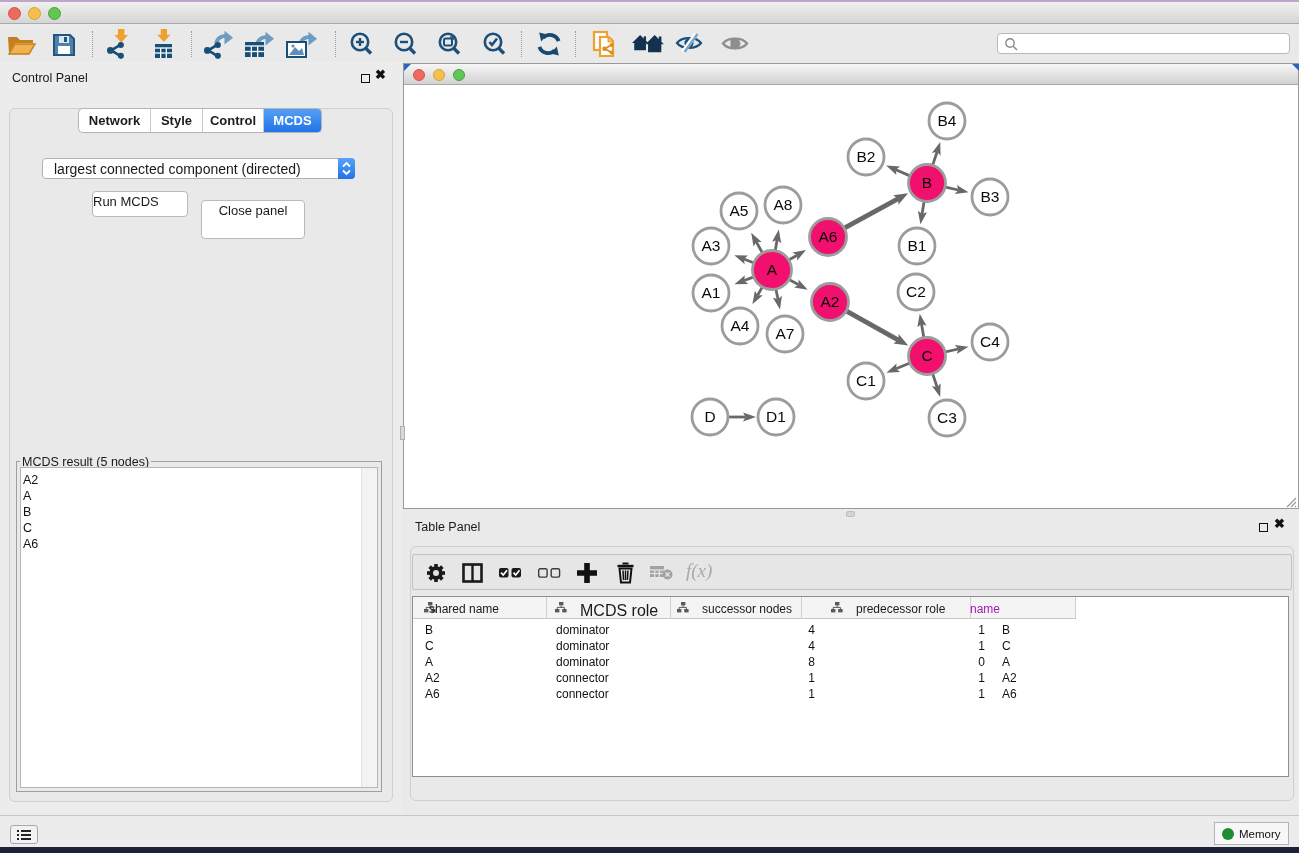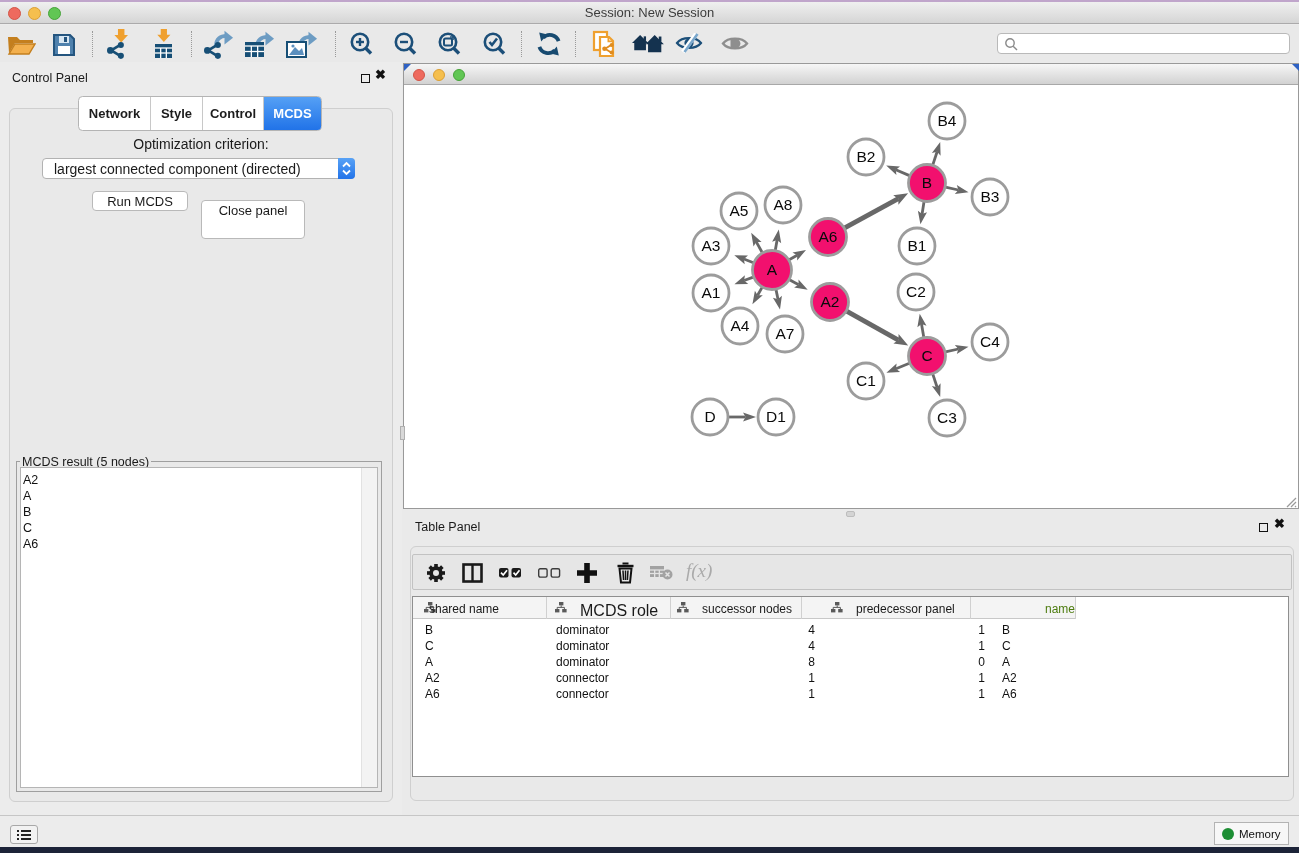--- a/index.html
+++ b/index.html
@@ -9,21 +9,20 @@
 .seg div:last-child {border-right:none}
 .seg .on {background:linear-gradient(#55a0f5,#2173e8);color:#fff}
 </style></head><body>
 <div id="root">
 
 <div style="position:absolute;left:0;top:0;width:1299px;height:24px;background:linear-gradient(#f2f2f2,#d5d5d5);border-bottom:1px solid #abaaab"></div>
 <div style="position:absolute;left:0;top:0;width:1299px;height:2px;background:#c0a5cb"></div>
 <div style="position:absolute;left:7.5px;top:6.5px;width:13.0px;height:13.0px;border-radius:50%;background:#ee6a5e;border:1px solid #d35547;box-sizing:border-box"></div>
     <div style="position:absolute;left:27.5px;top:6.5px;width:13.0px;height:13.0px;border-radius:50%;background:#f5bf4e;border:1px solid #dc9f34;box-sizing:border-box"></div>
     <div style="position:absolute;left:47.5px;top:6.5px;width:13.0px;height:13.0px;border-radius:50%;background:#61c654;border:1px solid #47a33a;box-sizing:border-box"></div>
-<div style="position:absolute;left:0;top:5px;width:1299px;text-align:center;font-size:13px;color:#3c3c3c">Session: New Session</div>
 
 <div style="position:absolute;left:0;top:25px;width:1299px;height:37px;background:#e9e9e9"></div>
 <svg style="position:absolute;left:7px;top:33px" width="29" height="23" viewBox="0 0 29 23">
       <path d="M1 4 L10 4 L13 7 L26 7 L26 10 L8 10 L2 20 Z" fill="#c47f1e"></path>
       <path d="M8 11 L28 11 L22 21 L2 21 Z" fill="#f3b04e" stroke="#c47f1e" stroke-width="1.4"></path>
     </svg>
     <svg style="position:absolute;left:52px;top:33px" width="24" height="24" viewBox="0 0 24 24">
       <path d="M2 2 H18 L22 6 V22 H2 Z" fill="#4f81ad" stroke="#24557f" stroke-width="2"></path>
       <rect x="7" y="3" width="10" height="7" fill="#d7e6f2"></rect>
       <rect x="12" y="4" width="3" height="5" fill="#24557f"></rect>
@@ -156,34 +155,33 @@
         <circle cx="6" cy="6" r="4.2" fill="none" stroke="#8a8a8a" stroke-width="1.4"></circle>
         <line x1="9.2" y1="9.2" x2="13" y2="13" stroke="#8a8a8a" stroke-width="1.4"></line>
       </svg>
 </div>
 
 <div style="position:absolute;left:0;top:62px;width:402px;height:753px;background:#ececec"></div>
 <div style="position:absolute;left:12px;top:71px;font-size:12.5px;color:#1a1a1a">Control Panel</div>
 <div style="position:absolute;left:361px;top:73.5px;width:9px;height:9px;border:1.6px solid #111"></div>
 <div style="position:absolute;left:375px;top:67px;font-size:13px;font-weight:bold;color:#111">✖</div>
 <div style="position:absolute;left:9px;top:108px;width:384px;height:694px;background:#e9e9e9;border:1px solid #cfcfcf;border-radius:6px"></div>
-<div class="seg" style="left:78px;top:96px;height:35px">
+<div class="seg" style="left:78px;top:108px;height:25px">
 <div style="width:72px">Network</div>
       <div style="width:52px">Style</div>
       <div style="width:61px">Control</div>
       <div class="on" style="width:57px">MCDS</div>
     </div>
-<div style="position:absolute;left:0px;top:136px;width:402px;text-align:center;font-size:14px;color:#1a1a1a">Optimization criterion:</div>
 <div style="position:absolute;left:42px;top:158px;width:313px;height:21px;background:#fff;border:1px solid #b2b2b2;border-radius:4px"></div>
 <div style="position:absolute;left:54px;top:161px;font-size:14px;color:#1a1a1a">largest connected component (directed)</div>
 <div style="position:absolute;left:338px;top:158px;width:17px;height:21px;background:linear-gradient(#58a2f6,#2273e9);border-radius:0 4px 4px 0"></div>
 <svg style="position:absolute;left:340px;top:161px" width="13" height="15" viewBox="0 0 13 15">
       <path d="M3 5.5 L6.5 2 L10 5.5 M3 9.5 L6.5 13 L10 9.5" fill="none" stroke="#fff" stroke-width="1.8"></path>
     </svg>
-<div style="position:absolute;left:92px;top:191px;width:96px;height:20px;background:#fff;border:1px solid #b9b9b9;border-radius:4px;text-align:center;font-size:13px;line-height:19px;color:#1a1a1a">Run MCDS</div>
+<div style="position:absolute;left:92px;top:191px;width:96px;height:26px;background:#fff;border:1px solid #b9b9b9;border-radius:4px;text-align:left;font-size:13px;line-height:19px;color:#1a1a1a">Run MCDS</div>
 <div style="position:absolute;left:201px;top:200px;width:104px;height:39px;background:#fff;border:1px solid #b9b9b9;border-radius:4px;text-align:center;font-size:13px;line-height:19px;color:#1a1a1a">Close panel</div>
 <div style="position:absolute;left:16px;top:461px;width:366px;height:331px;border:1px solid #9f9f9f"></div>
 <div style="position:absolute;left:20px;top:455px;background:#e9e9e9;padding:0 2px;font-size:12.5px;color:#1a1a1a">MCDS result (5 nodes)</div>
 <div style="position:absolute;left:20px;top:467px;width:358px;height:321px;background:#fff;border:1px solid #b5b5b5"></div>
 <div style="position:absolute;left:361px;top:468px;width:16px;height:319px;background:#f3f3f3;border-left:1px solid #e2e2e2"></div>
 <div style="position:absolute;left:23px;top:472px;font-size:12.5px;color:#111;line-height:16px">A2<br>A<br>B<br>C<br>A6</div>
 
 <div style="position:absolute;left:402px;top:62px;width:897px;height:753px;background:#eaeaea"></div>
 
 <div style="position:absolute;left:403px;top:63px;width:896px;height:446px;background:#fff;border:1px solid #999"></div>
@@ -376,22 +374,22 @@
       <g fill="#5a5a5a">
         <rect x="4" y="0" width="4.4" height="3.4"></rect>
         <rect x="0" y="7" width="4.4" height="3.4"></rect>
         <rect x="7.2" y="7" width="4.4" height="3.4"></rect>
       </g>
       <path d="M6.2 3.4 V5.4 M2.2 7 V5.4 H9.4 V7" fill="none" stroke="#5a5a5a" stroke-width="1"></path>
     </svg>
 <div style="position:absolute;left:429px;top:602px;font-size:12px;color:#1a1a1a">shared name</div>
 <div style="position:absolute;left:580px;top:602px;font-size:16px;color:#1a1a1a">MCDS role</div>
 <div style="position:absolute;left:702px;top:602px;font-size:12px;color:#1a1a1a">successor nodes</div>
-<div style="position:absolute;left:856px;top:602px;font-size:12px;color:#1a1a1a">predecessor panel</div>
-<div style="position:absolute;left:970px;top:602px;width:105px;text-align:right;font-size:12px;color:#4d7c0f">name</div>
+<div style="position:absolute;left:856px;top:602px;font-size:12px;color:#1a1a1a">predecessor role</div>
+<div style="position:absolute;left:970px;top:602px;width:105px;text-align:left;font-size:12px;color:#a21caf">name</div>
 <div style="position:absolute;left:425px;top:622px;font-size:12px;color:#111;line-height:16px">B<br>C<br>A<br>A2<br>A6</div>
 <div style="position:absolute;left:556px;top:622px;font-size:12px;color:#111;line-height:16px">dominator<br>dominator<br>dominator<br>connector<br>connector</div>
 <div style="position:absolute;left:740px;top:622px;width:75px;text-align:right;font-size:12px;color:#111;line-height:16px">4<br>4<br>8<br>1<br>1</div>
 <div style="position:absolute;left:910px;top:622px;width:75px;text-align:right;font-size:12px;color:#111;line-height:16px">1<br>1<br>0<br>1<br>1</div>
 <div style="position:absolute;left:1002px;top:622px;font-size:12px;color:#111;line-height:16px">B<br>C<br>A<br>A2<br>A6</div>
 
 <div style="position:absolute;left:0;top:815px;width:1299px;height:32px;background:#ececec;border-top:1px solid #c6c6c6"></div>
 <div style="position:absolute;left:10px;top:825px;width:28px;height:19px;background:#f2f2f2;border:1px solid #a8a8a8;border-radius:3px"></div>
 <svg style="position:absolute;left:17px;top:830px" width="14" height="10" viewBox="0 0 14 10">
       <g fill="#222">

